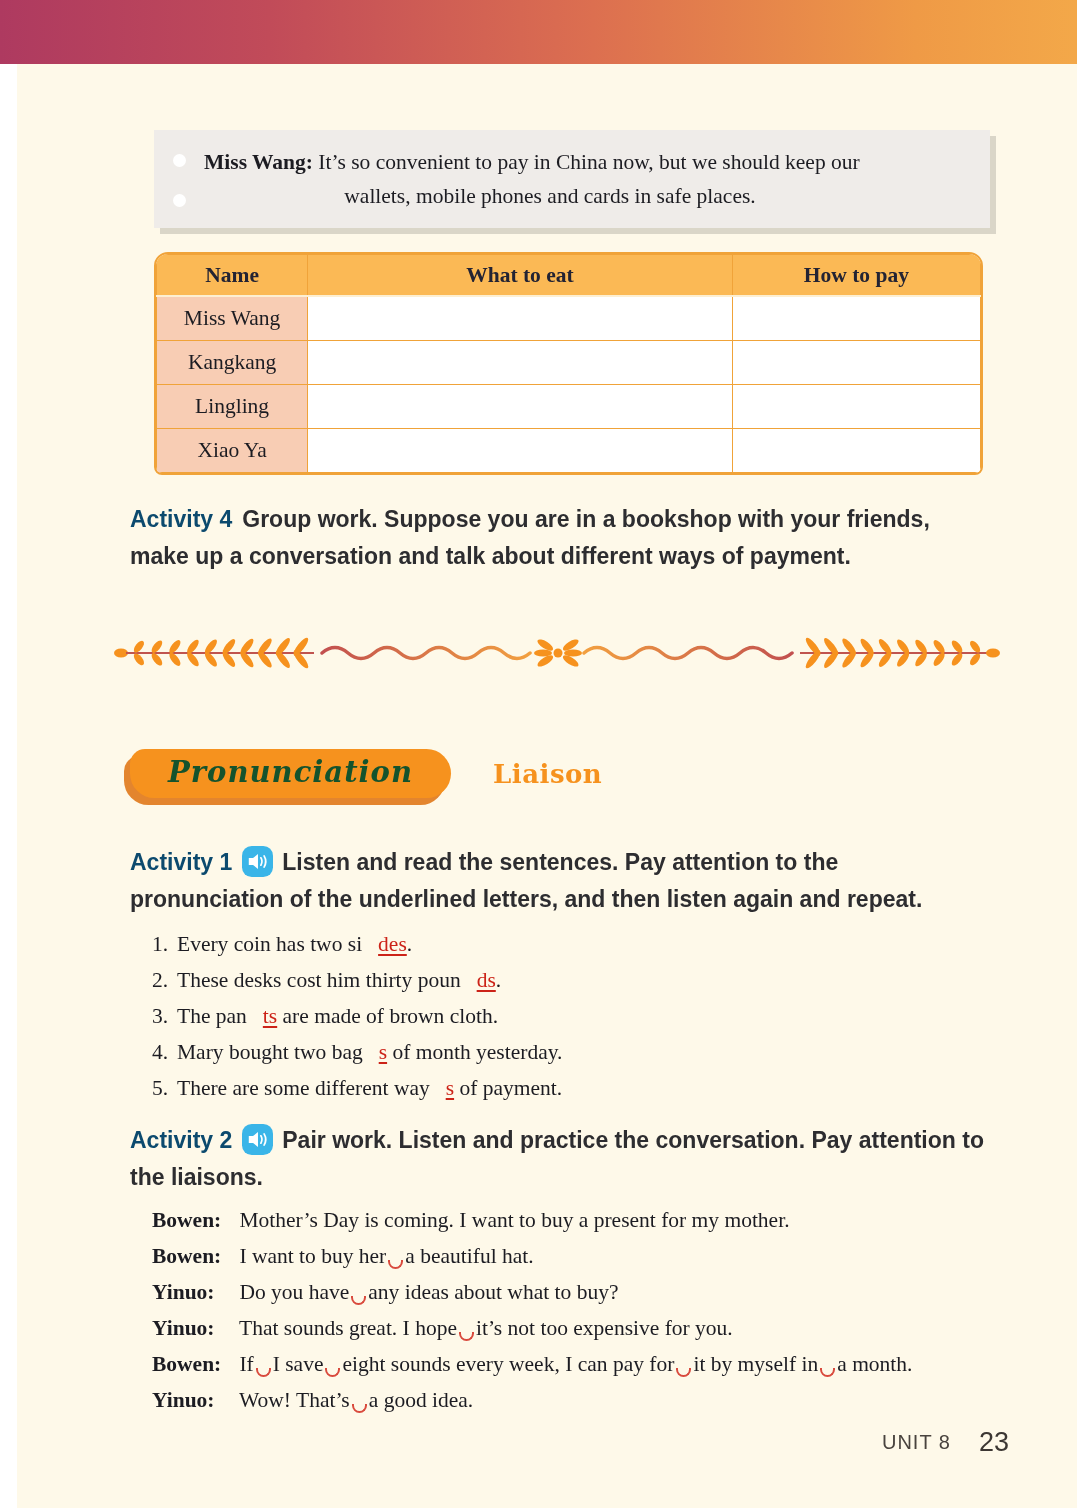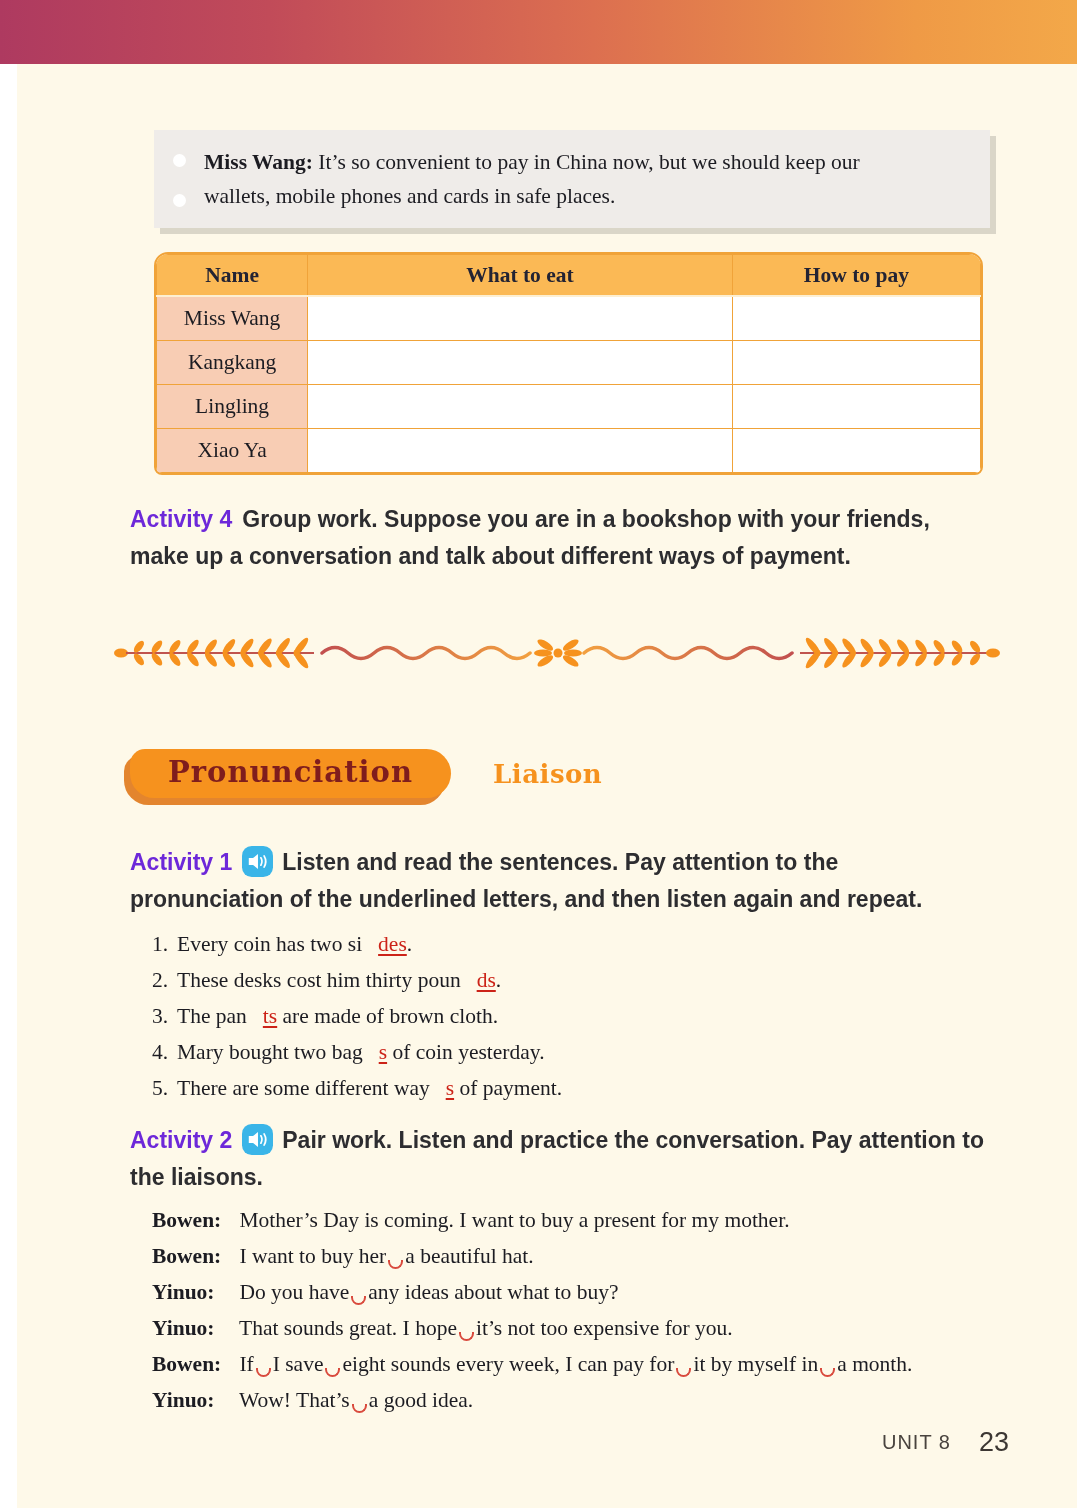--- a/index.html
+++ b/index.html
@@ -24,21 +24,21 @@
     margin:66px 0 0 154px;width:836px;box-sizing:border-box;
     background:#EFECE9;
     box-shadow:6px 6px 0 #DAD6C8;
     padding:15px 24px 15px 50px;
     font-size:21.5px;line-height:34px;color:#1C1C22;
   }
   .speech-box .dot{
     position:absolute;left:19px;width:13px;height:13px;border-radius:50%;background:#FFFFFF;
   }
   .dot-1{top:24px;} .dot-2{top:64px;}
-  .speech-line2{text-align:left;padding-right:70px;}
+  .speech-line2{text-align:center;padding-right:70px;}
   .b{font-weight:bold;}
 
   
   .fill-table-wrap{
     margin:24px 0 0 154px;width:829px;box-sizing:border-box;
     border:2px solid #F0A339;border-radius:14px 14px 8px 8px;overflow:hidden;
     background:#FFFFFF;
   }
   table.fill-table{border-collapse:collapse;width:100%;table-layout:fixed;}
   .fill-table th,.fill-table td{border:1px solid #F0A339;}
@@ -51,35 +51,36 @@
   }
   .fill-table td.empty-cell{background:#FFFFFF;}
   .col-name{width:151px;} .col-eat{width:424px;} .col-pay{width:248px;}
 
   
   .activity-p{
     margin:26px 86px 0 130px;
     font-family:"Liberation Sans",sans-serif;font-weight:bold;
     font-size:23px;line-height:37px;color:#2D2D30;
   }
-  .activity-label{color:#6d28d9;margin-right:10px;}
+  .activity-label{color:#0c4a6e;margin-right:10px;}
   .audio-icon{display:inline-block;width:31px;height:31px;vertical-align:-7px;margin:0 9px 0 0;}
 
   
   .divider{margin:56px 0 0 112px;width:890px;height:44px;}
 
   
   .pron-row{margin:74px 0 0 130px;display:flex;align-items:center;}
   .pron-badge{
-    display:inline-block;background:#F6921E;color:#7f1d1d;
+    display:inline-block;background:#F6921E;color:#14532d;
     font-family:"DejaVu Serif",serif;font-weight:bold;
     font-size:29px;letter-spacing:1px;
     padding:6px 38px 9px 38px;
     border-radius:16px 26px 26px 26px;
     box-shadow:-6px 7px 0 #E3852E;
+    font-style:italic;
   }
   .pron-topic{
     margin-left:42px;color:#F6921E;
     font-family:"DejaVu Serif",serif;font-weight:bold;font-size:26px;letter-spacing:0.5px;
   }
 
   
   .sentences{margin:8px 0 0 152px;}
   .sent-line{font-size:21.5px;line-height:36px;color:#1C1C22;}
   .sent-num{display:inline-block;width:25px;}
@@ -234,21 +235,21 @@
   <p class="activity-p" style="margin-top:46px;"><span class="activity-label">Activity 1</span><svg class="audio-icon" viewBox="0 0 32 32">
         <rect x="0" y="0" width="32" height="32" rx="10" fill="#3AB5E8"></rect>
         <path d="M7 12.5v7h4.4l5.1 4.2V8.3l-5.1 4.2z" fill="#FFFFFF"></path>
         <path d="M19.5 12.2q2.3 3.8 0 7.6M22.8 10.2q3.4 5.8 0 11.6" stroke="#FFFFFF" stroke-width="1.8" fill="none" stroke-linecap="round"></path>
       </svg><span>Listen and read the sentences. Pay attention to the pronunciation of the underlined letters, and then listen again and repeat.</span></p>
 
   <div class="sentences" id="sentences">
       <div class="sent-line"><span class="sent-num">1.</span><span>Every coin has two si</span><span class="red-u">des</span><span>.</span></div>
       <div class="sent-line"><span class="sent-num">2.</span><span>These desks cost him thirty poun</span><span class="red-u">ds</span><span>.</span></div>
       <div class="sent-line"><span class="sent-num">3.</span><span>The pan</span><span class="red-u">ts</span><span> are made of brown cloth.</span></div>
-      <div class="sent-line"><span class="sent-num">4.</span><span>Mary bought two bag</span><span class="red-u">s</span><span> of coin yesterday.</span></div>
+      <div class="sent-line"><span class="sent-num">4.</span><span>Mary bought two bag</span><span class="red-u">s</span><span> of month yesterday.</span></div>
       <div class="sent-line"><span class="sent-num">5.</span><span>There are some different way</span><span class="red-u">s</span><span> of payment.</span></div>
     </div>
 
   <p class="activity-p" style="margin-top:16px;"><span class="activity-label">Activity 2</span><svg class="audio-icon" viewBox="0 0 32 32">
         <rect x="0" y="0" width="32" height="32" rx="10" fill="#3AB5E8"></rect>
         <path d="M7 12.5v7h4.4l5.1 4.2V8.3l-5.1 4.2z" fill="#FFFFFF"></path>
         <path d="M19.5 12.2q2.3 3.8 0 7.6M22.8 10.2q3.4 5.8 0 11.6" stroke="#FFFFFF" stroke-width="1.8" fill="none" stroke-linecap="round"></path>
       </svg><span>Pair work. Listen and practice the conversation. Pay attention to the liaisons.</span></p>
 
   <div class="dialog" id="dialog">

